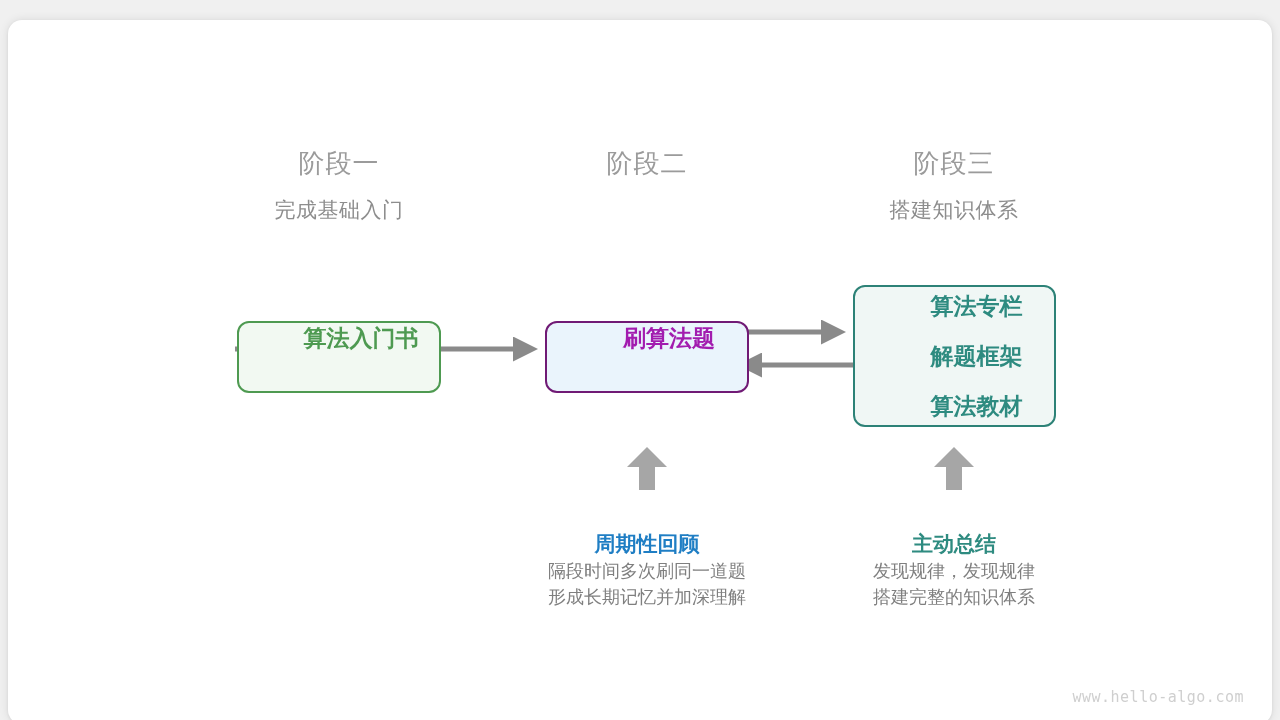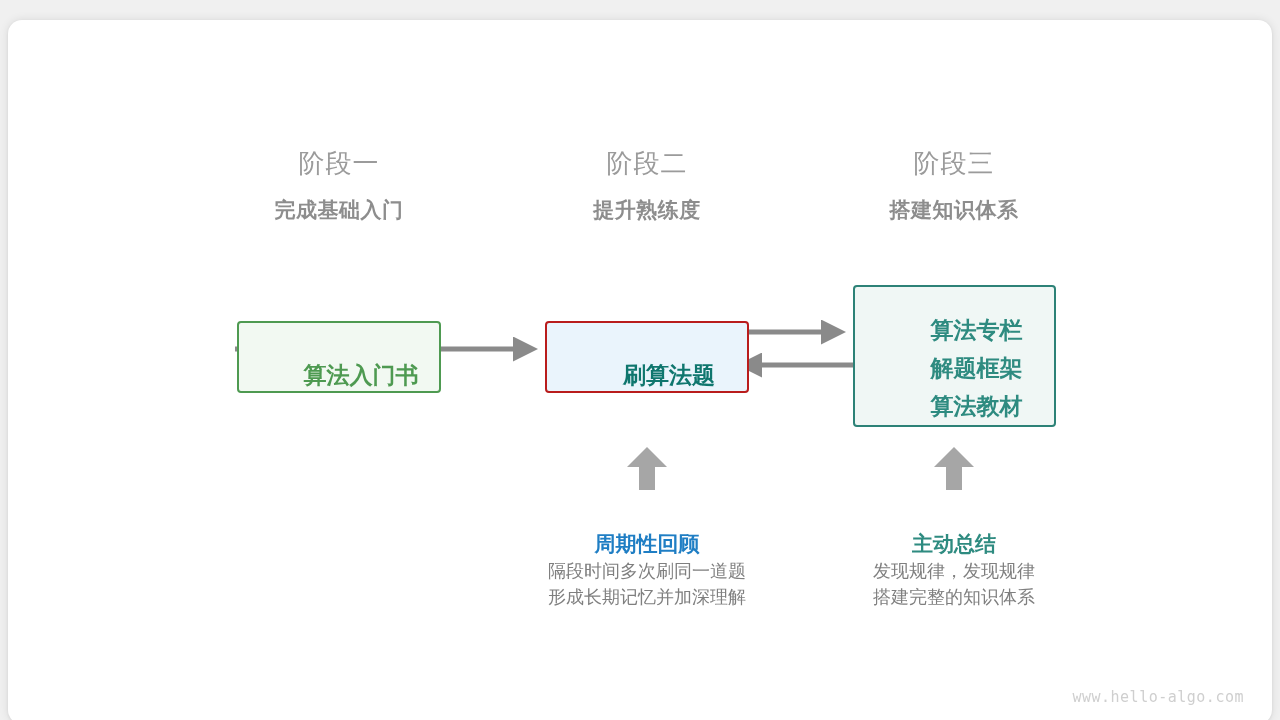--- a/index.html
+++ b/index.html
@@ -34,53 +34,53 @@
   .stage-title {
     font-size: 26px;
     color: #9b9b9b;
     font-weight: 400;
     line-height: 32px;
     letter-spacing: 1px;
   }
   .stage-sub {
     font-size: 21px;
     color: #8d8d8d;
-    font-weight: 700;
+    font-weight: 400;
     line-height: 30px;
     margin-top: 16px;
     letter-spacing: 0.5px;
   }
   #stage-1 { left: 201px; top: 127px; }
   #stage-2 { left: 509px; top: 127px; }
   #stage-3 { left: 816px; top: 127px; }
 
   
   .node {
     position: absolute;
     box-sizing: border-box;
-    border-radius: 4px;
+    border-radius: 12px;
     display: flex;
     flex-direction: column;
     align-items: center;
-    justify-content: flex-end;
+    justify-content: space-between;
     font-weight: 700;
     padding-left: 44px;
   }
   #node-book {
     left: 229px; top: 301px; width: 204px; height: 72px;
     background: #f2f9f2;
     border: 2px solid #4e9a51;
     color: #4e9a51;
     font-size: 23px;
   }
   #node-practice {
     left: 537px; top: 301px; width: 204px; height: 72px;
     background: #eaf4fc;
-    border: 2px solid #b91c1c;
-    color: #0f766e;
+    border: 2px solid #701a75;
+    color: #a21caf;
     font-size: 23px;
   }
   #node-system {
     left: 845px; top: 265px; width: 203px; height: 142px;
     background: #f0f7f5;
     border: 2px solid #2d8277;
     color: #2e8b80;
     font-size: 23px;
     line-height: 38px;
   }
@@ -132,21 +132,20 @@
 <body>
 
 <div class="canvas">
 
   <div class="stage" id="stage-1">
     <div class="stage-title">阶段一</div>
     <div class="stage-sub">完成基础入门</div>
   </div>
   <div class="stage" id="stage-2">
     <div class="stage-title">阶段二</div>
-    <div class="stage-sub">提升熟练度</div>
   </div>
   <div class="stage" id="stage-3">
     <div class="stage-title">阶段三</div>
     <div class="stage-sub">搭建知识体系</div>
   </div>
 
   <svg class="arrow-svg" viewBox="0 0 1264 704">
     <defs>
       <marker id="head-right" markerWidth="5" markerHeight="5" refX="2.6" refY="2.5" orient="auto">
         <path d="M0,0 L5,2.5 L0,5 z" fill="#8a8a8a"></path>

